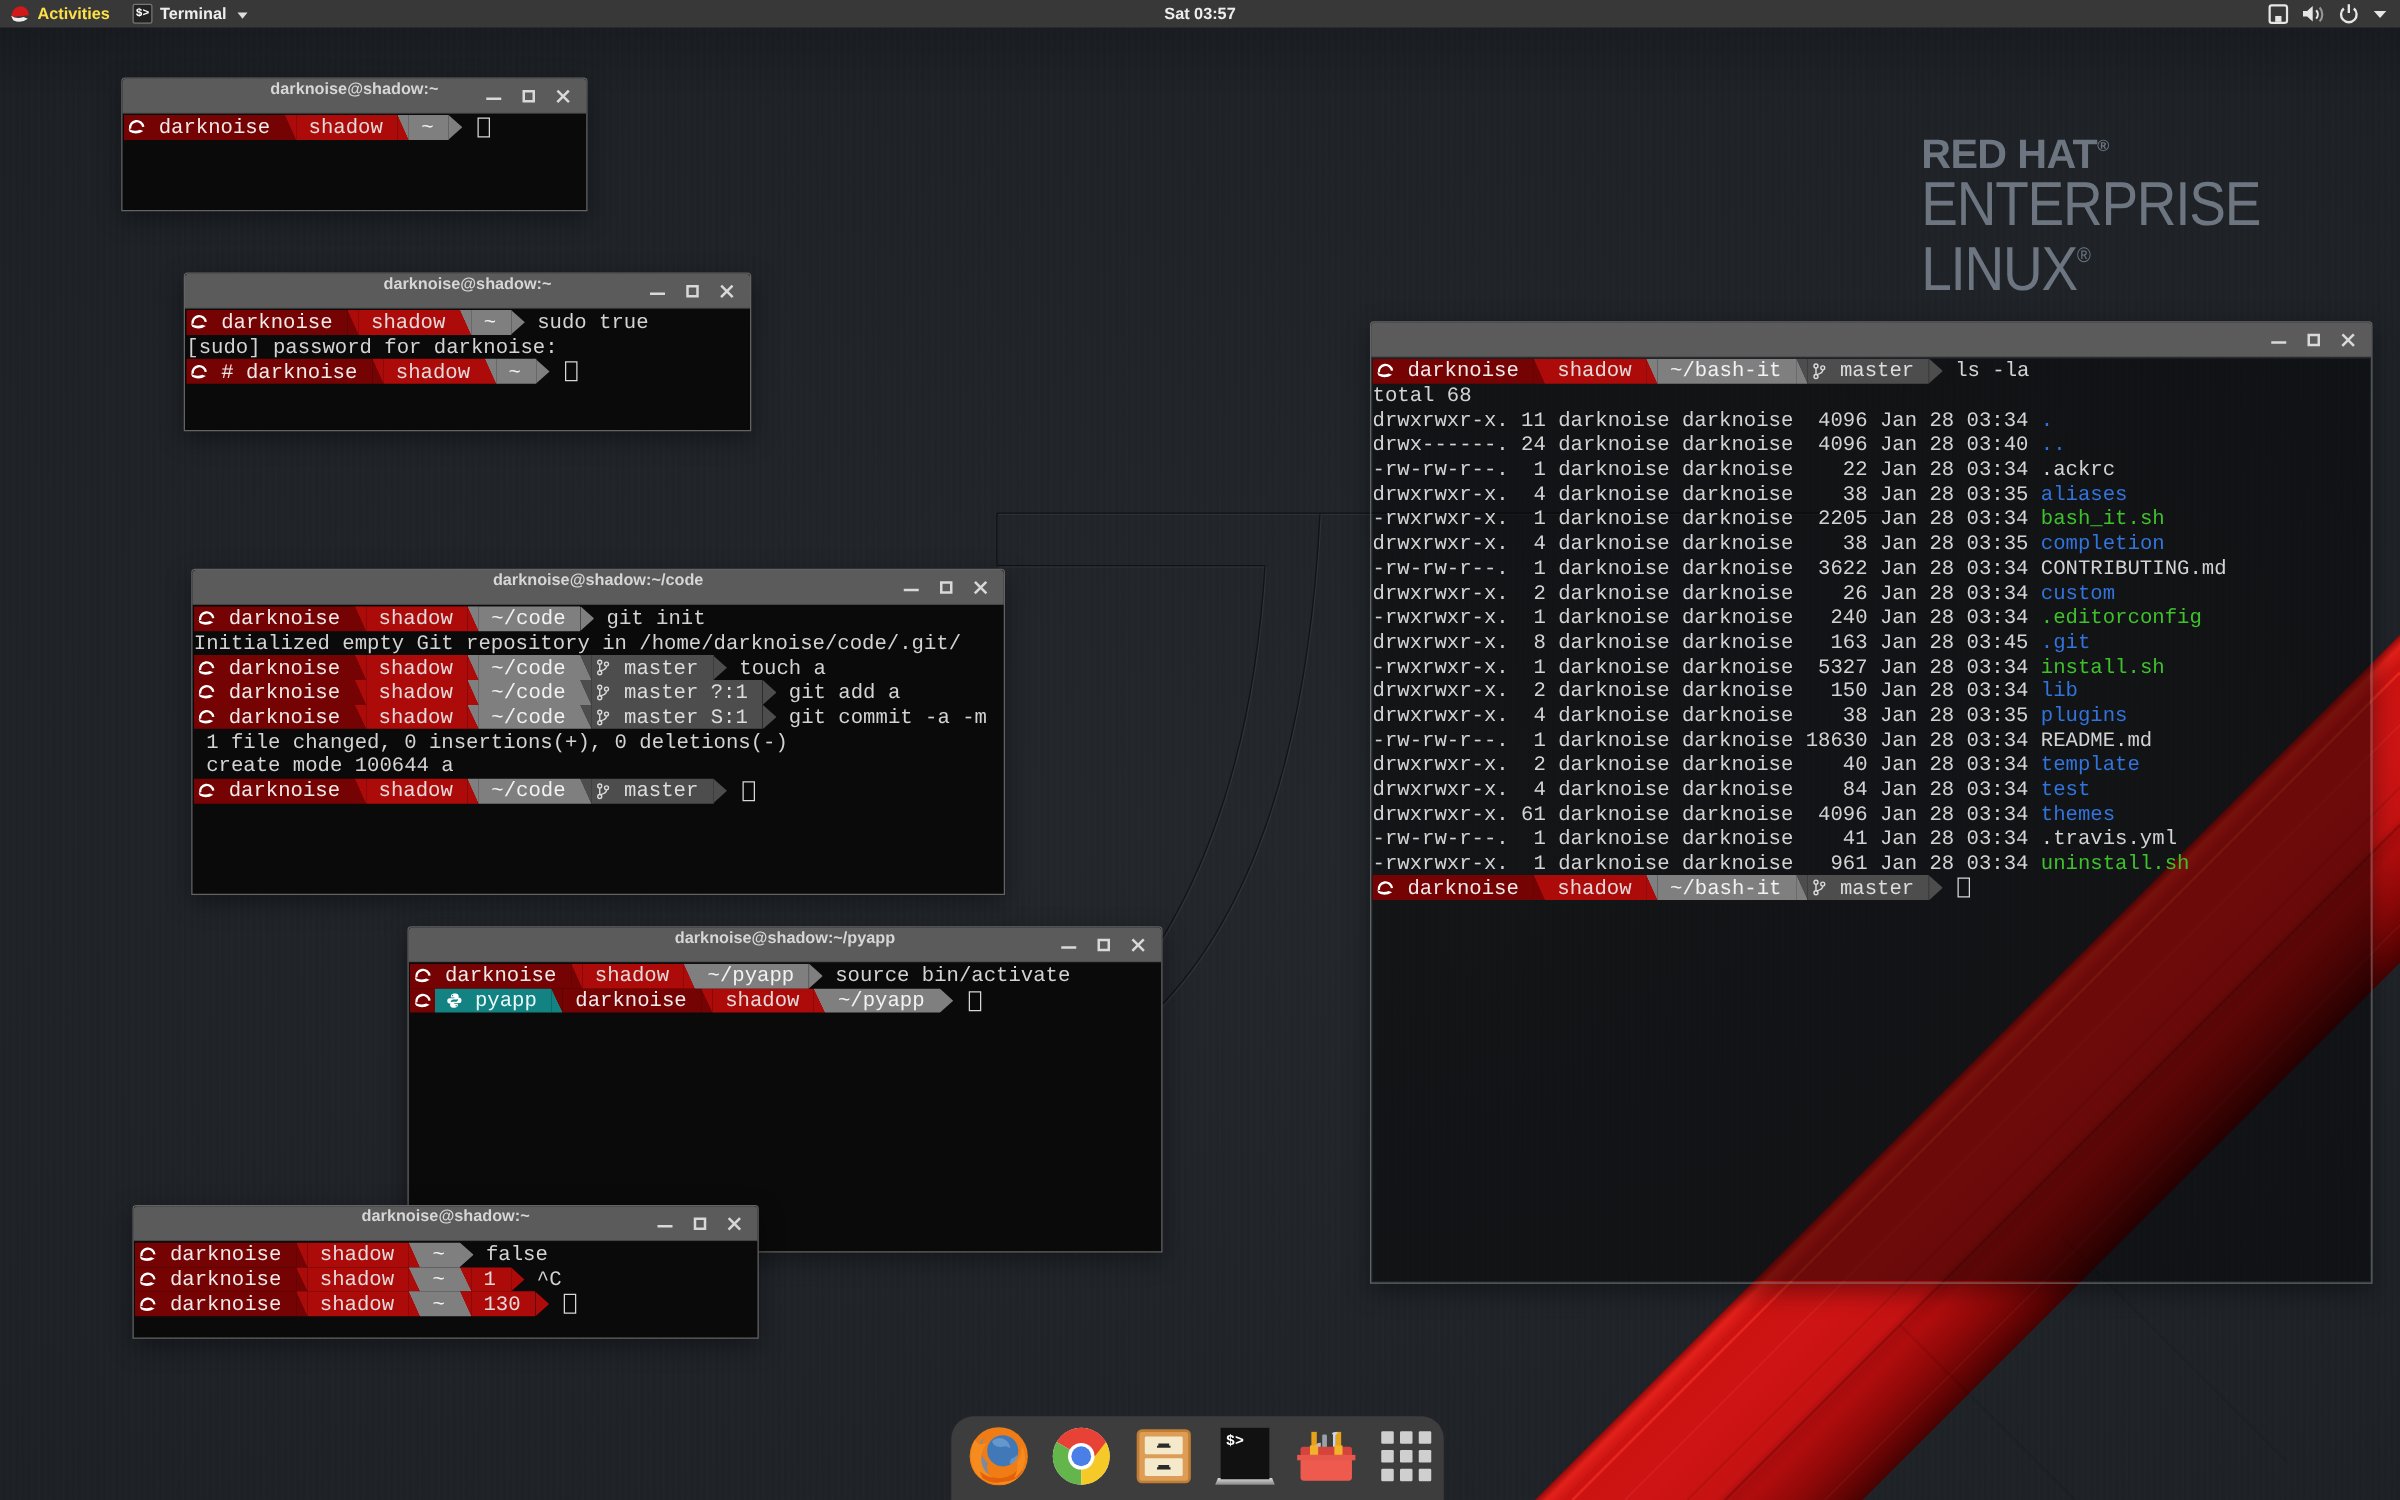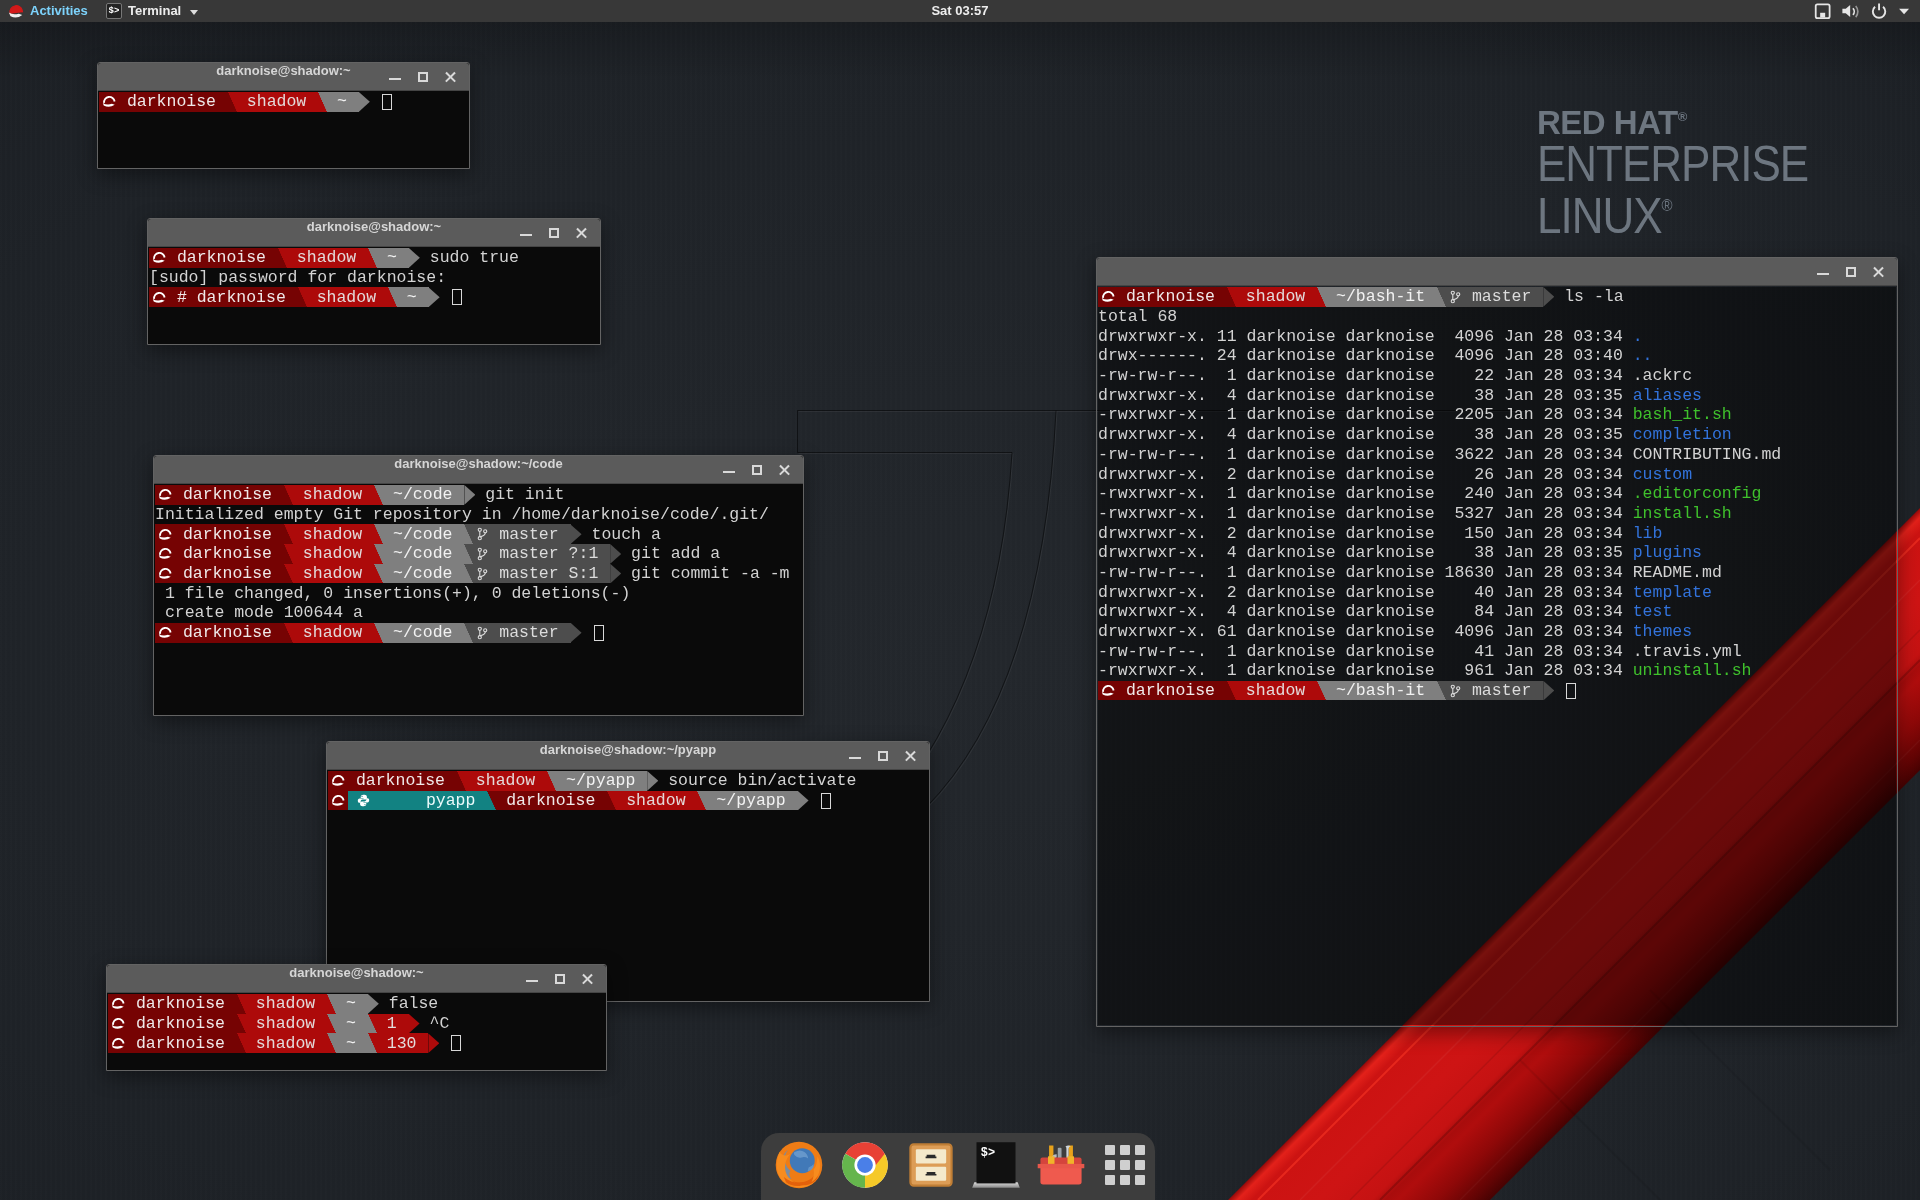--- a/index.html
+++ b/index.html
@@ -10,21 +10,21 @@
   radial-gradient(140% 120% at 52% 55%, #23272c 0%, #1e2227 45%, #181b20 80%, #14161a 100%),
   #1c2024;}
 #desk::after{content:"";position:absolute;inset:0;
  background:linear-gradient(180deg, rgba(0,0,0,0.25) 0, rgba(0,0,0,0) 80px);}
 svg.lay{position:absolute;left:0;top:0;z-index:0;}
 .win{z-index:2;margin-left:43px;}
 
 
 #topbar{position:absolute;left:0;top:0;width:1920px;height:22px;background:#383838;z-index:50;
  font-family:"Liberation Sans",sans-serif;color:#eee;font-size:13px;}
-#topbar .act{position:absolute;left:30px;top:0;line-height:22px;font-weight:700;color:#7dd3fc;}
+#topbar .act{position:absolute;left:30px;top:0;line-height:22px;font-weight:700;color:#fde047;}
 #topbar .appname{position:absolute;left:128px;top:0;line-height:22px;font-weight:700;color:#ededed;}
 #topbar .clock{position:absolute;left:0;right:0;text-align:center;line-height:22px;font-weight:700;color:#ededed;}
 
 
 .win{position:absolute;border:1px solid #636363;background:#0a0a0a;box-shadow:0 6px 20px rgba(0,0,0,0.40);border-radius:3px 3px 0 0;}
 .tb{height:28px;background:#5b5b5b;position:relative;border-bottom:1px solid #454545;border-radius:3px 3px 0 0;}
 .tb .t{text-align:center;line-height:27px;color:#d6d6d6;font:700 13px "Liberation Sans",sans-serif;}
 .btns{position:absolute;right:13px;top:0;height:28px;display:flex;align-items:center;gap:17px;}
 .b-min{width:12px;height:2.5px;background:#d9d9d9;margin-top:4px;}
 .b-max{width:10px;height:10px;border:2px solid #d9d9d9;}
@@ -227,21 +227,21 @@
         <div class="b-max"></div>
         <div class="b-x"></div>
       </div>
     </div>
  <div class="term">
   <div class="r"><span class="s c1"><svg class="pic" width="15" height="13">
             <use href="#rhat"></use>
           </svg><span> darknoise </span></span><span class="j j12"></span><span class="s c2"> shadow </span><span class="j j2g"></span><span class="s cg"> ~/pyapp </span><span class="a ag"></span><span> source bin/activate</span></div>
   <div class="r"><span class="s c1"><svg class="pic" width="15" height="13">
             <use href="#rhat"></use>
-          </svg></span><span class="s ct" style="padding-left:6px;gap:46px;"><svg class="pic" width="13" height="13">
+          </svg></span><span class="s ct" style="padding-left:6px;"><svg class="pic" width="13" height="13">
             <use href="#pyi"></use>
           </svg><span> pyapp </span></span><span class="j jt1"></span><span class="s c1"> darknoise </span><span class="j j12"></span><span class="s c2"> shadow </span><span class="j j2g"></span><span class="s cg"> ~/pyapp </span><span class="a ag"></span><span class="cur"></span></div>
  </div>
 </div>
 
 <div class="win" style="left:63px;top:964px;width:501px;height:107px;">
  <div class="tb">
       <div class="t">darknoise@shadow:~</div>
   <div class="btns">
         <div class="b-min"></div>
@@ -279,20 +279,21 @@
   <div class="r">total 68</div>
   <div class="r">drwxrwxr-x. 11 darknoise darknoise  4096 Jan 28 03:34 <span class="blue">.</span></div>
   <div class="r">drwx------. 24 darknoise darknoise  4096 Jan 28 03:40 <span class="blue">..</span></div>
   <div class="r">-rw-rw-r--.  1 darknoise darknoise    22 Jan 28 03:34 .ackrc</div>
   <div class="r">drwxrwxr-x.  4 darknoise darknoise    38 Jan 28 03:35 <span class="blue">aliases</span></div>
   <div class="r">-rwxrwxr-x.  1 darknoise darknoise  2205 Jan 28 03:34 <span class="grn">bash_it.sh</span></div>
   <div class="r">drwxrwxr-x.  4 darknoise darknoise    38 Jan 28 03:35 <span class="blue">completion</span></div>
   <div class="r">-rw-rw-r--.  1 darknoise darknoise  3622 Jan 28 03:34 CONTRIBUTING.md</div>
   <div class="r">drwxrwxr-x.  2 darknoise darknoise    26 Jan 28 03:34 <span class="blue">custom</span></div>
   <div class="r">-rwxrwxr-x.  1 darknoise darknoise   240 Jan 28 03:34 <span class="grn">.editorconfig</span></div>
+  <div class="r">drwxrwxr-x.  8 darknoise darknoise   163 Jan 28 03:45 <span class="blue">.git</span></div>
   <div class="r">-rwxrwxr-x.  1 darknoise darknoise  5327 Jan 28 03:34 <span class="grn">install.sh</span></div>
   <div class="r">drwxrwxr-x.  2 darknoise darknoise   150 Jan 28 03:34 <span class="blue">lib</span></div>
   <div class="r">drwxrwxr-x.  4 darknoise darknoise    38 Jan 28 03:35 <span class="blue">plugins</span></div>
   <div class="r">-rw-rw-r--.  1 darknoise darknoise 18630 Jan 28 03:34 README.md</div>
   <div class="r">drwxrwxr-x.  2 darknoise darknoise    40 Jan 28 03:34 <span class="blue">template</span></div>
   <div class="r">drwxrwxr-x.  4 darknoise darknoise    84 Jan 28 03:34 <span class="blue">test</span></div>
   <div class="r">drwxrwxr-x. 61 darknoise darknoise  4096 Jan 28 03:34 <span class="blue">themes</span></div>
   <div class="r">-rw-rw-r--.  1 darknoise darknoise    41 Jan 28 03:34 .travis.yml</div>
   <div class="r">-rwxrwxr-x.  1 darknoise darknoise   961 Jan 28 03:34 <span class="grn">uninstall.sh</span></div>
   <div class="r"><span class="s c1"><svg class="pic" width="15" height="13">

